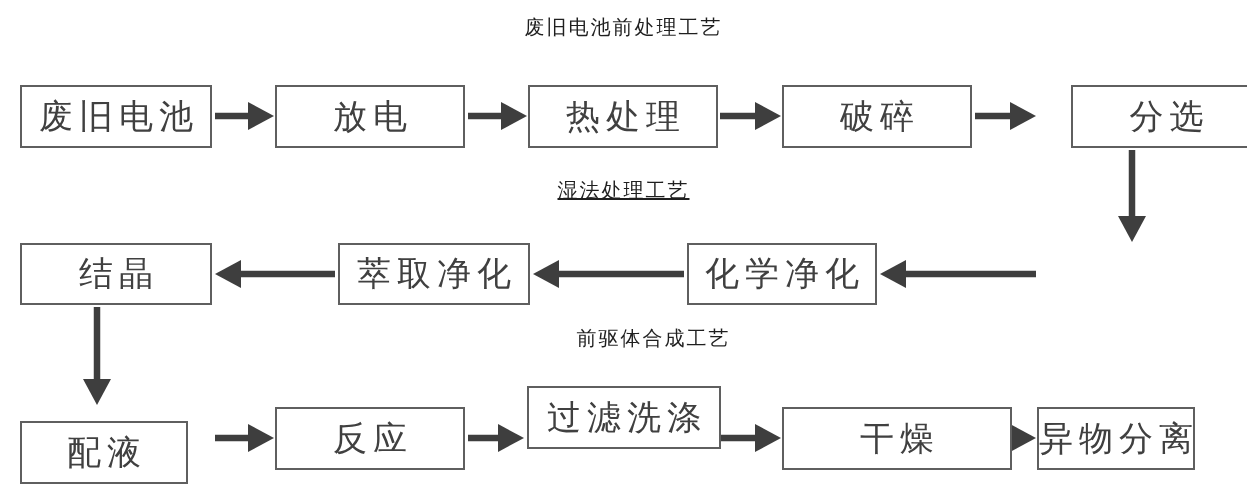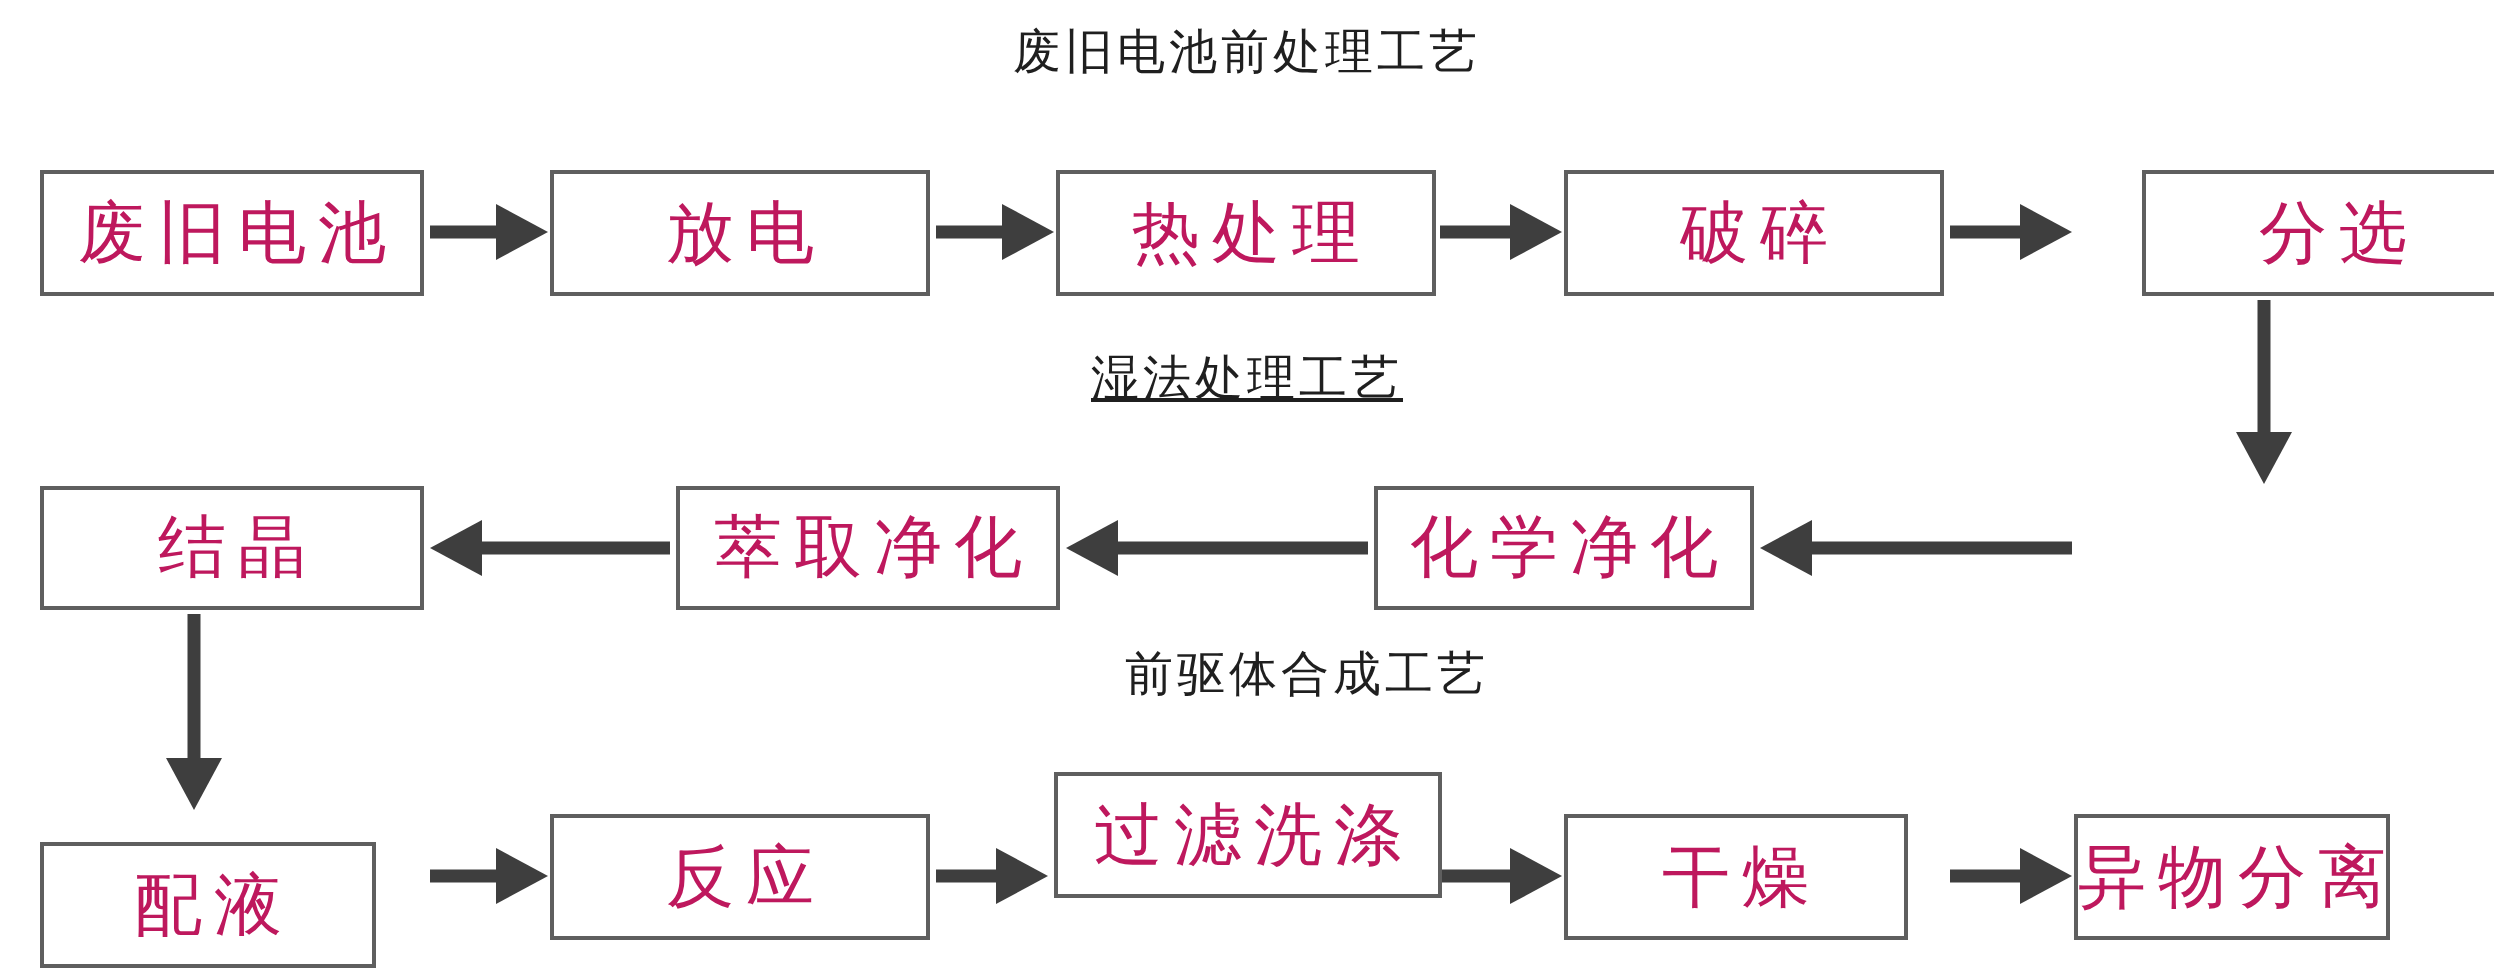--- a/index.html
+++ b/index.html
@@ -14,38 +14,38 @@
   .arrow-layer {
     position: absolute;
     left: 0; top: 0;
     width: 1247px; height: 488px;
   }
   .stage-title {
     position: absolute;
     left: 0;
     width: 100%;
     text-align: center;
-    font-size: 24px;
+    font-size: 20px;
     line-height: 36px;
     letter-spacing: 2px;
     color: #1f1f1f;
     white-space: nowrap;
   }
   .node {
     position: absolute;
     box-sizing: border-box;
     border: 2px solid #5f5f5f;
     background: #ffffff;
     display: flex;
     align-items: center;
     justify-content: center;
     font-size: 34px;
     letter-spacing: 6px;
     padding-left: 6px; 
-    color: #be185d;
+    color: #404040;
     white-space: nowrap;
   }
   .t1 { top: 9px; }
   .t2 { top: 172px; text-decoration: underline; }
   .t3 { top: 320px; margin-left: 30px; }
 </style>
 </head>
 <body>
 
 <div class="canvas">
@@ -120,16 +120,16 @@
   <div class="node" style="left:782px; top:85px; width:190px; height:63px">破碎</div>
   <div class="node" style="left:1071px;top:85px; width:191px; height:63px">分选</div>
 
   <div class="node" style="left:20px;  top:243px; width:192px; height:62px">结晶</div>
   <div class="node" style="left:338px; top:243px; width:192px; height:62px">萃取净化</div>
   <div class="node" style="left:687px; top:243px; width:190px; height:62px">化学净化</div>
 
   <div class="node" style="left:20px;  top:421px; width:168px; height:63px">配液</div>
   <div class="node" style="left:275px; top:407px; width:190px; height:63px">反应</div>
   <div class="node" style="left:527px; top:386px; width:194px; height:63px">过滤洗涤</div>
-  <div class="node" style="left:782px; top:407px; width:172px; height:63px">干燥</div>
+  <div class="node" style="left:782px; top:407px; width:230px; height:63px">干燥</div>
   <div class="node" style="left:1037px;top:407px; width:158px; height:63px">异物分离</div>
 
 </div>
 
 </body></html>

